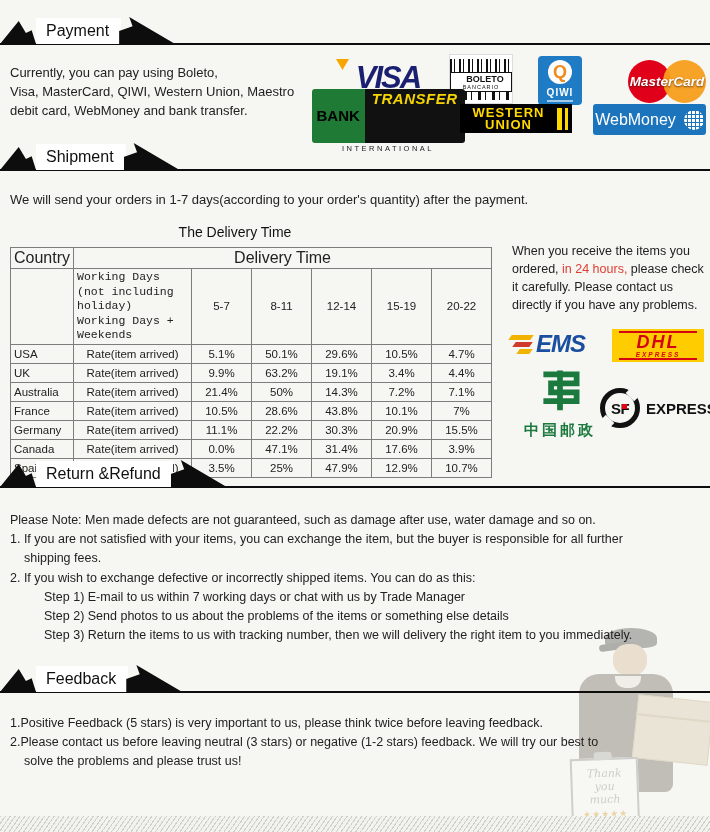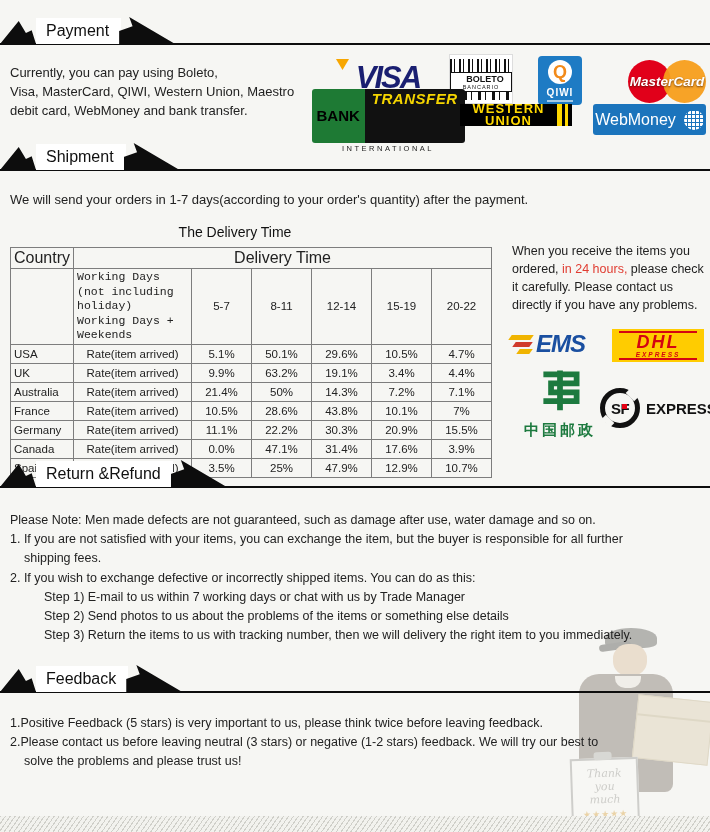--- a/index.html
+++ b/index.html
@@ -188,21 +188,21 @@
     <div class="mc-word">MasterCard</div>
   </div>
 
   <div class="logo bt" style="left:330px;top:106px;width:116px;height:30px;">
     <div class="bt-row">
       <span class="bt-bank">BANK</span>
       <span class="bt-transfer">TRANSFER</span>
     </div>
     <div class="bt-intl">INTERNATIONAL</div>
   </div>
-  <div class="logo wu" style="left:460px;top:104px;width:112px;height:22px;">
+  <div class="logo wu" style="left:460px;top:104px;width:112px;height:29px;">
     <div class="wu-text">
       <div>WESTERN</div>
       <div>UNION</div>
     </div>
     <div class="wu-bars">
       <div class="wu-bar thick"></div>
       <div class="wu-bar"></div>
     </div>
   </div>
   <div class="logo wm" style="left:593px;top:104px;width:113px;height:31px;">

